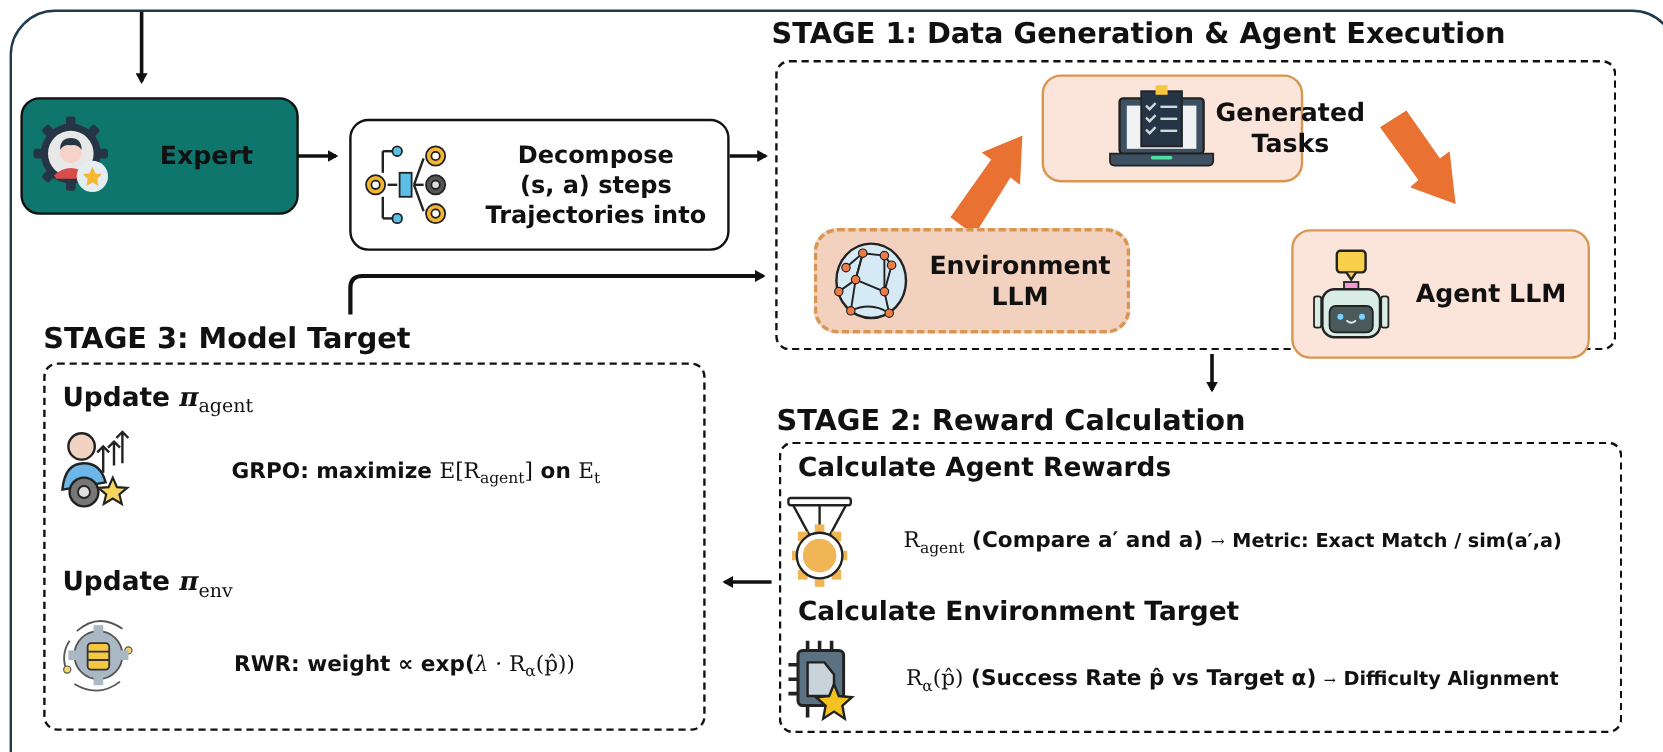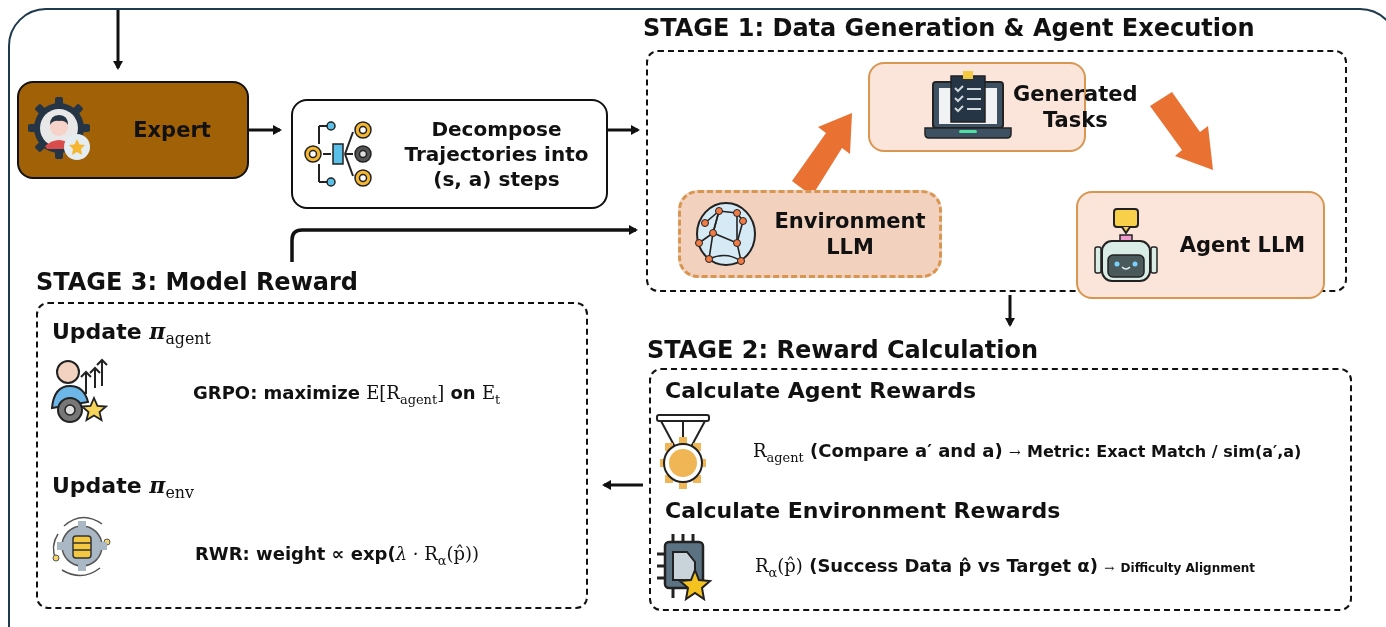--- a/index.html
+++ b/index.html
@@ -2,21 +2,21 @@
 <html><head>
 <meta charset="utf-8">
 <style>
   html, body { margin: 0; padding: 0; background: #ffffff; }
   body { width: 1386px; height: 627px; position: relative; overflow: hidden;
          font-family: "DejaVu Sans", sans-serif; color: #111; }
   .abs { position: absolute; }
   .outer { left: 8px; top: 8px; width: 1390px; height: 680px; border: 2.5px solid #1e3a4c;
            border-radius: 38px; box-sizing: border-box; }
   .node { position: absolute; box-sizing: border-box; display: flex; align-items: center; }
-  .node-gray { background: #a16207; border: 2.5px solid #111; border-radius: 16px; }
+  .node-gray { background: #0f766e; border: 2.5px solid #111; border-radius: 16px; }
   .node-white { background: #ffffff; border: 2.5px solid #111; border-radius: 16px; }
   .node-peach { background: #fbe5da; border: 2.5px solid #d99650; border-radius: 16px; }
   .node-env { background: #f2d2bf; border: 3px dashed #d99650; border-radius: 20px; }
   .label { font-weight: bold; font-size: 21px; text-align: center; line-height: 1.25; flex: 1; }
   .stage-title { position: absolute; font-weight: bold; font-size: 24px; white-space: nowrap; }
   .dashbox { position: absolute; border: 2.5px dashed #111; border-radius: 12px; box-sizing: border-box; }
   .sub-title { position: absolute; font-weight: bold; font-size: 22px; white-space: nowrap; }
   .formula { position: absolute; font-weight: bold; font-size: 18px; white-space: nowrap; margin-left: 43px; }
   .math { font-family: "DejaVu Serif", serif; font-weight: normal; }
   .pi { font-family: "DejaVu Serif", serif; font-style: italic; font-weight: bold; font-size: 22px; }
@@ -95,22 +95,22 @@
       <circle cx="62" cy="16" r="8" fill="#f5b731"></circle>
         <circle cx="62" cy="16" r="3.5" fill="#fff"></circle>
       <circle cx="62" cy="40" r="8" fill="#555"></circle>
         <circle cx="62" cy="40" r="3.5" fill="#ddd"></circle>
       <circle cx="62" cy="64" r="8" fill="#f5b731"></circle>
         <circle cx="62" cy="64" r="3.5" fill="#fff"></circle>
     </g>
   </svg>
   <div class="label" style="font-size:20px">
     <div>Decompose</div>
+    <div>(s, a) steps</div>
     <div>Trajectories into</div>
-    <div>(s, a) steps</div>
   </div>
 </div>
 
 <div class="stage-title" style="left:643px;top:14px;">STAGE 1: Data Generation &amp; Agent Execution</div>
 <div class="dashbox" style="left:646px;top:50px;width:701px;height:242px;"></div>
 
 <div class="node node-peach" style="left:868px;top:62px;width:218px;height:90px;padding-left:43px;">
   <svg width="90" height="74" viewBox="0 0 90 74" style="margin-left:10px">
     <rect x="10" y="12" width="70" height="46" rx="3" fill="#3d5163" stroke="#222" stroke-width="2"></rect>
     <rect x="16" y="18" width="58" height="36" fill="#f0f2f4"></rect>
@@ -198,39 +198,39 @@
   <circle cx="28" cy="50" r="19" fill="#fff" stroke="#222" stroke-width="2"></circle>
   <circle cx="28" cy="50" r="14" fill="#f0b555"></circle>
 </svg>
 <div class="formula" style="left:710px;top:440px;">
   <span class="math">R</span><sub class="math">agent</sub>
   <span>(Compare a′ and a)</span>
   <span class="math" style="font-size:14px">→</span>
   <span style="font-size:16px">Metric: Exact Match / sim(a′,a)</span>
 </div>
 
-<div class="sub-title" style="left:665px;top:498px;">Calculate Environment Rewards</div>
+<div class="sub-title" style="left:665px;top:498px;">Calculate Environment Target</div>
 <svg class="abs" style="left:655px;top:532px" width="56" height="70" viewBox="0 0 56 70">
   <g stroke="#222" stroke-width="3">
     <path d="M18,2 V12 M28,2 V12 M38,2 V12"></path>
     <path d="M2,22 H12 M2,34 H12 M2,46 H12"></path>
     <path d="M18,56 V66"></path>
   </g>
   <rect x="10" y="10" width="38" height="46" rx="4" fill="#5b7282" stroke="#222" stroke-width="2.5"></rect>
   <path d="M18,20 H32 L40,30 V48 H18 Z" fill="#c9d4da" stroke="#222" stroke-width="2"></path>
   <polygon points="40,38 44,48 55,49 47,56 49,67 40,61 31,67 33,56 25,49 36,48" fill="#f5c320" stroke="#222" stroke-width="2"></polygon>
 </svg>
 <div class="formula" style="left:712px;top:555px;">
   <span class="math">R</span><sub class="math">α</sub><span class="math">(p̂)</span>
-  <span>(Success Data p̂ vs Target α)</span>
+  <span>(Success Rate p̂ vs Target α)</span>
   <span class="math" style="font-size:12px">→</span>
-  <span style="font-size:12px">Difficulty Alignment</span>
-</div>
-
-<div class="stage-title" style="left:36px;top:268px;">STAGE 3: Model Reward</div>
+  <span style="font-size:16px">Difficulty Alignment</span>
+</div>
+
+<div class="stage-title" style="left:36px;top:268px;">STAGE 3: Model Target</div>
 <div class="dashbox" style="left:36px;top:302px;width:552px;height:307px;"></div>
 
 <div class="sub-title" style="left:52px;top:318px;">
   <span>Update</span>
   <span class="pi">π</span><sub class="math">agent</sub>
 </div>
 <svg class="abs" style="left:50px;top:358px" width="62" height="68" viewBox="0 0 62 68">
   <circle cx="18" cy="14" r="11" fill="#f2d2c0" stroke="#222" stroke-width="2"></circle>
   <path d="M2,50 Q4,28 20,28 Q34,28 38,44 Z" fill="#6cb6e8" stroke="#222" stroke-width="2"></path>
   <g stroke="#222" stroke-width="2" fill="none">

